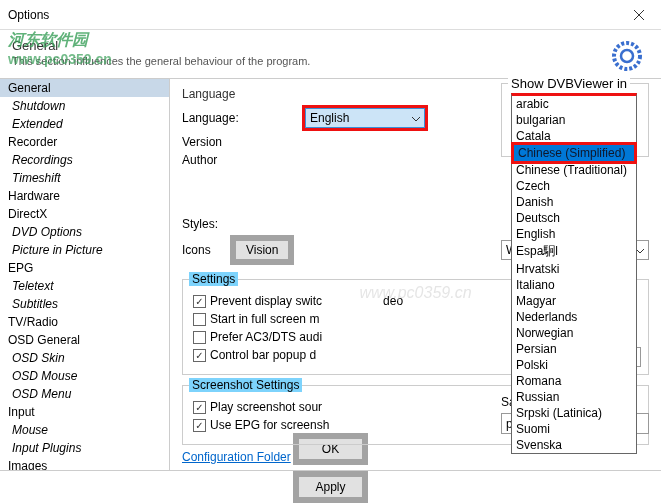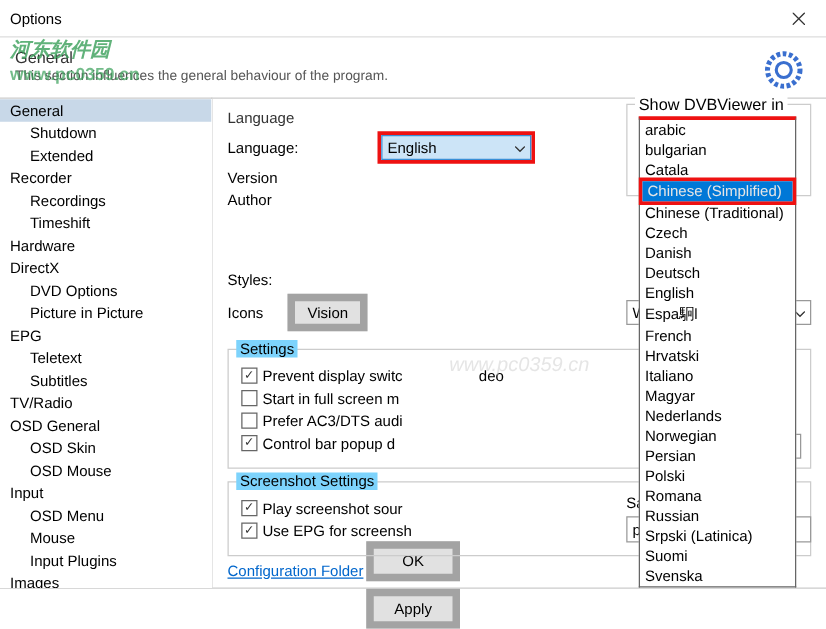--- a/index.html
+++ b/index.html
@@ -18,50 +18,50 @@
 .watermark { position: absolute; top: 30px; left: 8px; pointer-events: none; z-index: 5; }
 .watermark .wm-top { font-size: 16px; font-weight: bold; color: #3aa05a; opacity: 0.8; font-style: italic; }
 .watermark .wm-bot { font-size: 14px; font-weight: bold; color: #3aa05a; opacity: 0.7; }
 
 .main { display: flex; height: 392px; }
 .sidebar { width: 170px; border-top: 1px solid #ccc; border-right: 1px solid #ccc; overflow-y: auto; background: #fff; }
 .sidebar::-webkit-scrollbar { width: 17px; }
 .sidebar::-webkit-scrollbar-track { background: #f0f0f0; }
 .sidebar::-webkit-scrollbar-thumb { background: #c0c0c0; }
 .sidebar-item { padding: 2px 4px 2px 8px; cursor: pointer; white-space: nowrap; }
-.sidebar-item.child { padding-left: 24px; }
+.sidebar-item.child { padding-left: 12px; font-style: italic; }
 .sidebar-item.selected { background: #c8d8e8; }
 
 .content { flex: 1; padding: 8px 12px; position: relative; border-top: 1px solid #ccc; }
 .group-label { font-size: 12px; color: #333; margin-bottom: 4px; }
 .row { display: flex; align-items: center; margin-bottom: 4px; }
 .row-label { width: 120px; }
 
 .lang-highlight { border: 3px solid #e11; display: inline-block; }
 .select { border: 1px solid #999; background: #fff; height: 20px; padding: 0 18px 0 4px; position: relative; display: inline-flex; align-items: center; min-width: 120px; cursor: pointer; }
 .select.blue { background: #cce4f7; border-color: #3a8fd6; }
 .select .chev { position: absolute; right: 4px; top: 50%; transform: translateY(-50%); }
 
 .dropdown-list { position: absolute; left: 341px; top: 14px; width: 126px; border: 1px solid #666; background: #fff; z-index: 10; border-top: 3px solid #e11; }
 .dropdown-list .dd-item { padding: 1px 4px; cursor: pointer; white-space: nowrap; overflow: hidden; }
-.dropdown-list .dd-item.hl { background: #0078d7; color: #e5e5e5; }
+.dropdown-list .dd-item.hl { background: #0078d7; color: #0f172a; }
 .dd-red-box { border: 3px solid #e11; margin: -2px -1px; padding: 0; }
 
 .radio-group { position: absolute; right: 12px; top: 4px; border: 1px solid #ccc; padding: 8px 10px 10px 10px; width: 148px; }
 .radio-group .legend { position: absolute; top: -8px; left: 6px; background: #fff; padding: 0 3px; font-size: 13px; }
 .radio-row { display: flex; align-items: center; gap: 4px; margin: 3px 0; cursor: pointer; }
 .radio { width: 12px; height: 12px; border: 1px solid #666; border-radius: 50%; display: inline-flex; align-items: center; justify-content: center; }
 .radio.checked::after { content: ''; width: 6px; height: 6px; background: #333; border-radius: 50%; }
 
 .styles-row { margin-top: 50px; }
 .btn { border: 6px solid #a3a3a3; background: #e1e1e1; padding: 2px 10px; cursor: pointer; min-width: 58px; text-align: center; display: inline-block; }
 
 .settings-box { border: 1px solid #ccc; margin-top: 14px; padding: 10px 10px 8px 10px; position: relative; }
 .settings-box .legend { position: absolute; top: -8px; left: 6px; background: #7dd3fc; padding: 0 3px; }
-.check-row { display: flex; align-items: flex-start; gap: 4px; margin: 4px 0; }
+.check-row { display: flex; align-items: flex-end; gap: 4px; margin: 4px 0; }
 .checkbox { width: 13px; height: 13px; border: 1px solid #666; display: inline-flex; align-items: center; justify-content: center; background: #fff; cursor: pointer; }
 .checkbox.checked::after { content: '✓'; font-size: 10px; color: #333; line-height: 1; }
 
 .num-input { position: absolute; right: 20px; top: 268px; border: 1px solid #999; width: 50px; height: 20px; padding: 0 14px 0 4px; display: flex; align-items: center; }
 .num-input .spin { position: absolute; right: 0; top: 0; width: 14px; height: 100%; border-left: 1px solid #999; display: flex; flex-direction: column; }
 .num-input .spin div { flex: 1; display: flex; align-items: center; justify-content: center; font-size: 6px; cursor: pointer; }
 
 .save-as { position: absolute; right: 12px; top: 316px; }
 .save-select { border: 1px solid #999; width: 148px; height: 21px; padding: 0 18px 0 4px; position: relative; display: flex; align-items: center; margin-top: 4px; cursor: pointer; }
 
@@ -112,22 +112,22 @@
       <div class="sidebar-item">DirectX</div>
       <div class="sidebar-item child">DVD Options</div>
       <div class="sidebar-item child">Picture in Picture</div>
       <div class="sidebar-item">EPG</div>
       <div class="sidebar-item child">Teletext</div>
       <div class="sidebar-item child">Subtitles</div>
       <div class="sidebar-item">TV/Radio</div>
       <div class="sidebar-item">OSD General</div>
       <div class="sidebar-item child">OSD Skin</div>
       <div class="sidebar-item child">OSD Mouse</div>
+      <div class="sidebar-item child">OSD Menu</div>
       <div class="sidebar-item">Input</div>
-      <div class="sidebar-item child">OSD Menu</div>
       <div class="sidebar-item child">Mouse</div>
       <div class="sidebar-item child">Input Plugins</div>
       <div class="sidebar-item">Images</div>
     </div>
 
   <div class="content">
     <div class="wm-center">www.pc0359.cn</div>
 
     <div class="group-label">Language</div>
     <div class="row">
@@ -156,21 +156,20 @@
         <div class="dd-item">Catala</div>
         <div class="dd-red-box">
           <div class="dd-item hl">Chinese (Simplified)</div>
         </div>
         <div class="dd-item">Chinese (Traditional)</div>
         <div class="dd-item">Czech</div>
         <div class="dd-item">Danish</div>
         <div class="dd-item">Deutsch</div>
         <div class="dd-item">English</div>
         <div class="dd-item">Espa駉l</div>
-        <div class="dd-item">French</div>
         <div class="dd-item">Hrvatski</div>
         <div class="dd-item">Italiano</div>
         <div class="dd-item">Magyar</div>
         <div class="dd-item">Nederlands</div>
         <div class="dd-item">Norwegian</div>
         <div class="dd-item">Persian</div>
         <div class="dd-item">Polski</div>
         <div class="dd-item">Romana</div>
         <div class="dd-item">Russian</div>
         <div class="dd-item">Srpski (Latinica)</div>

